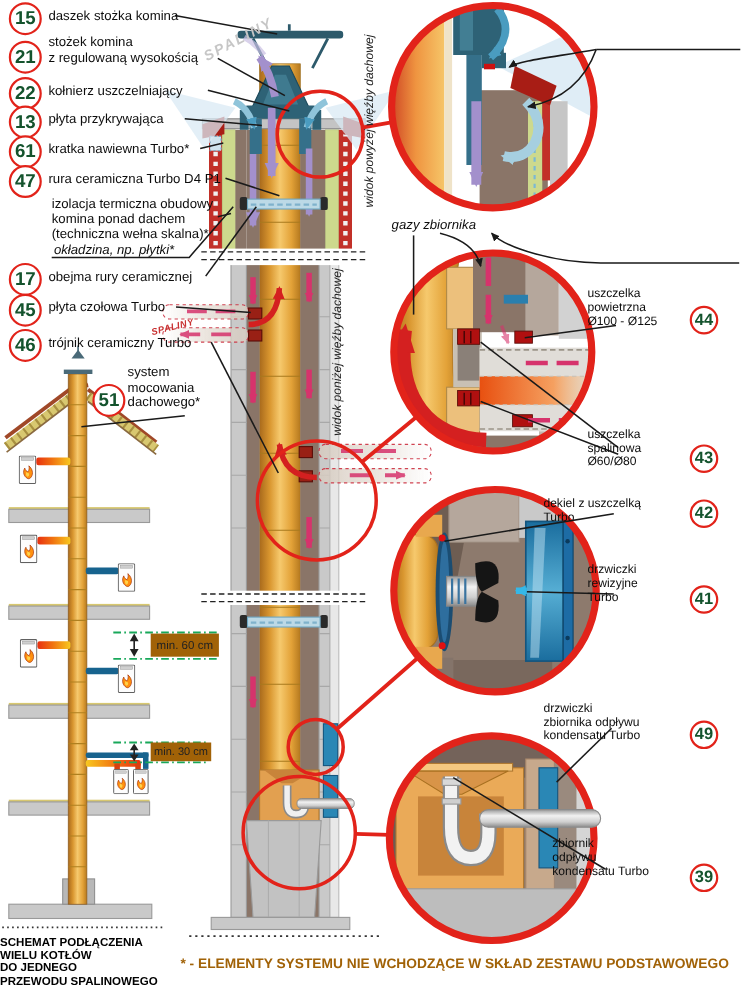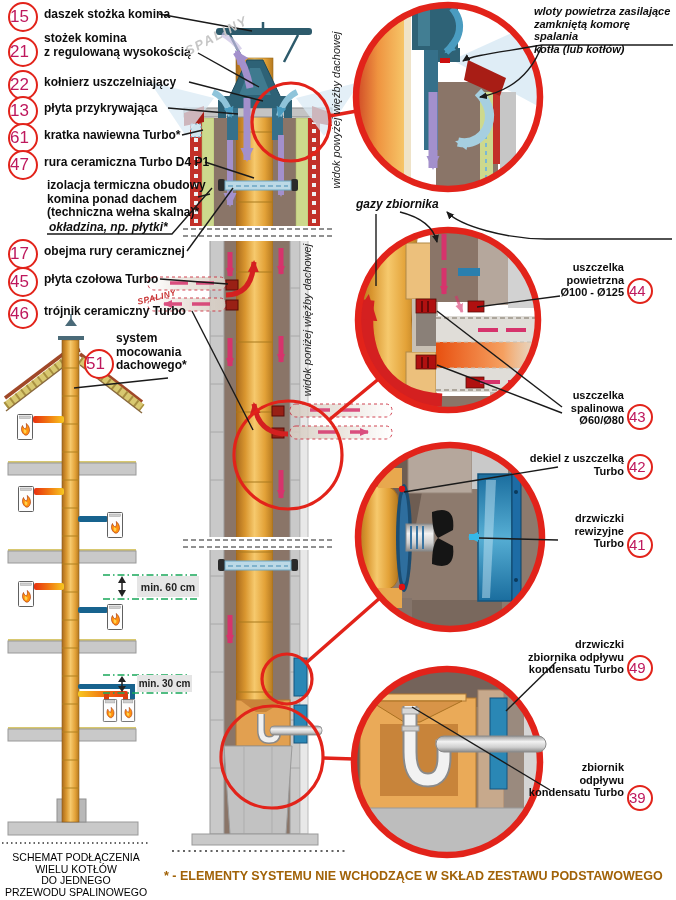--- a/index.html
+++ b/index.html
@@ -1,34 +1,34 @@
 <!DOCTYPE html>
 <html><head>
 <meta charset="utf-8">
 <style>
   html,body{margin:0;padding:0;background:#fff}
   .stage{position:relative;width:676px;height:900px;background:#fff;overflow:hidden;
          font-family:"Liberation Sans",sans-serif}
   .stage svg{position:absolute;left:0;top:0}
   .lbl{position:absol ute}
-  .lbl{position:absolute;font-weight:bold;font-size:12px;line-height:13.5px;color:#0d0d0d;white-space:pre-line}
+  .lbl{position:absolute;font-weight:normal;font-size:12px;line-height:13.5px;color:#0d0d0d;white-space:pre-line}
   .it{font-style:italic}
   .sm{font-size:11px;line-height:12.5px}
-  .ra{text-align:right}
+  .ra{}
   .badge{position:absolute;width:30px;height:30px;box-sizing:border-box;border:2.5px solid #e2231a;
-         border-radius:50%;background:#fff;color:#be185d;font-weight:normal;font-size:17px;line-height:25px;
-         }
+         border-radius:50%;background:#fff;color:#14532d;font-weight:bold;font-size:17px;line-height:25px;
+         text-align:center}
   .badge.sm2{width:26px;height:26px;border-width:2.2px;font-size:15px;line-height:21px}
-  .hl{position:absolute;background:#e5e5e5;color:#222;font-size:10.5px;font-weight:bold;
+  .hl{position:absolute;background:#a16207;color:#222;font-size:10.5px;font-weight:normal;
       display:flex;align-items:center;justify-content:center}
   .rot{position:absolute;font-style:italic;font-size:11px;color:#222;text-align:center;
        transform:rotate(-90deg);white-space:nowrap}
   .wm{position:absolute;font-style:italic;font-weight:bold;color:#c6c6c6;letter-spacing:2px;font-size:13px}
   .wm2{position:absolute;font-style:italic;font-weight:bold;color:#c83232;letter-spacing:.5px;font-size:8.5px}
-  .title{position:absolute;font-weight:normal;font-size:10.5px;line-height:11.5px;text-align:center;
+  .title{position:absolute;font-weight:bold;font-size:10.5px;line-height:11.5px;text-align:left;
          white-space:pre-line;color:#000}
   .foot{position:absolute;font-weight:bold;font-size:12.5px;color:#a16207}
 </style>
 </head>
 <body>
 
 <div class="stage">
 
 <svg width="676" height="900" viewBox="0 0 676 900">
 <defs>
@@ -482,23 +482,20 @@
 <div class="lbl" style="left:47px;top:179px">izolacja termiczna obudowy
 komina ponad dachem
 (techniczna wełna skalna)*</div>
 <div class="lbl it" style="left:49px;top:221px">okładzina, np. płytki*</div>
 <div class="lbl" style="left:44px;top:245px">obejma rury ceramicznej</div>
 <div class="lbl" style="left:44px;top:273px">płyta czołowa Turbo</div>
 <div class="lbl" style="left:44px;top:305px">trójnik ceramiczny Turbo</div>
 <div class="lbl" style="left:116px;top:332px">system
 mocowania
 dachowego*</div>
-<div class="lbl it sm" style="left:534px;top:5px;width:142px">wloty powietrza zasilające
-zamkniętą komorę spalania
-kotła (lub kotłów)</div>
 <div class="lbl it" style="left:356px;top:198px">gazy zbiornika</div>
 <div class="lbl ra sm" style="left:534px;top:261px;width:90px">uszczelka
 powietrzna
 Ø100 - Ø125</div>
 <div class="lbl ra sm" style="left:534px;top:389px;width:90px">uszczelka
 spalinowa
 Ø60/Ø80</div>
 <div class="lbl ra sm" style="left:494px;top:452px;width:130px">dekiel z uszczelką
 Turbo</div>
 <div class="lbl ra sm" style="left:534px;top:512px;width:90px">drzwiczki

